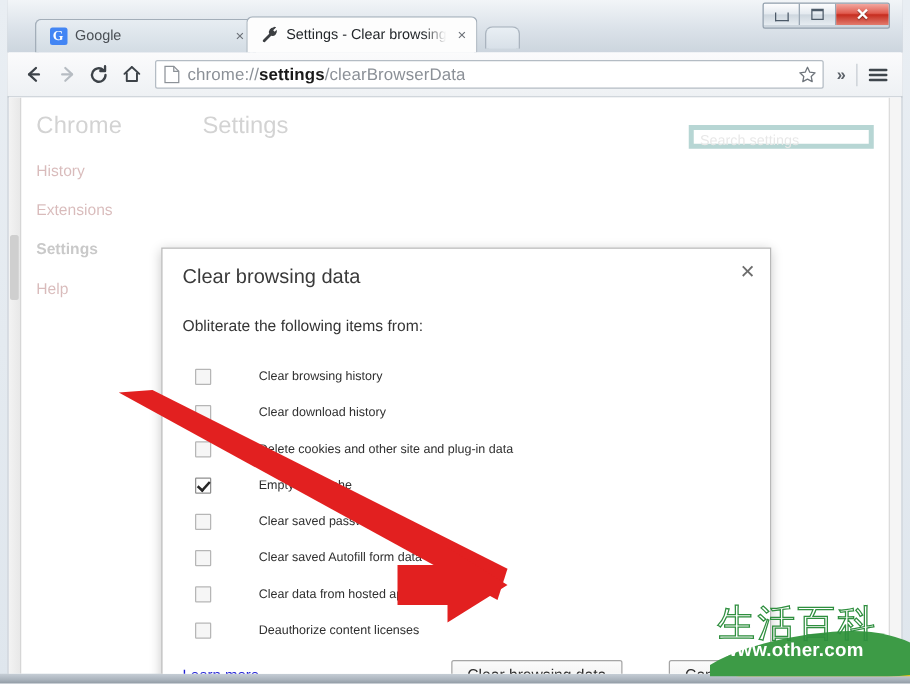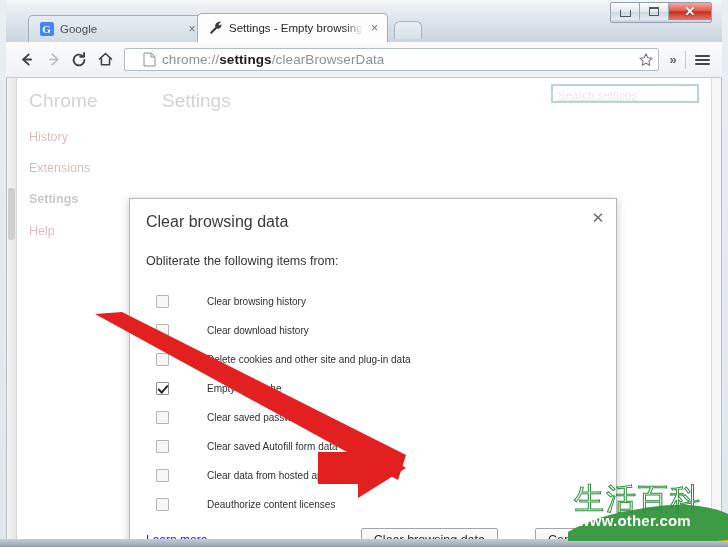--- a/index.html
+++ b/index.html
@@ -179,21 +179,21 @@
   .nav-btn.disabled { color: #b6bcc2; }
   .omnibox {
     flex: 1 1 auto;
     height: 23px;
     margin: 0 6px 0 6px;
     background: #ffffff;
     border: 1px solid #b4bcc4;
     border-radius: 2px;
     display: flex;
     align-items: center;
-    padding: 0 16px;
+    padding: 0 4px;
     box-sizing: border-box;
     position: relative;
   }
   .page-icon {
     width: 13px; height: 15px;
     margin: 0 6px 0 2px;
     flex: 0 0 auto;
   }
   .url-text {
     font-size: 13.5px;
@@ -276,30 +276,29 @@
   .nav-item.selected { color: #4a4a4a; font-weight: bold; }
   .nav-item.spacer-top { margin-top: 18px; }
 
   .settings-title {
     position: absolute;
     left: 155px; top: 12px;
     font-size: 19px; color: #6b6b6b; font-weight: 300;
   }
   .search-settings {
     position: absolute;
-    right: 22px; top: 6px;
+    right: 22px; top: 22px;
     width: 148px; height: 19px;
-    border: 2px solid #0f766e;
+    border: 4px solid #0f766e;
     background: #fff;
     font-size: 11.5px;
     color: #b0b0b0;
     padding: 2px 5px;
     box-sizing: border-box;
     line-height: 14px;
-    text-decoration: underline;
   }
   .cloud-print {
     position: absolute;
     left: 155px; bottom: 22px;
     font-size: 12px;
     color: #8a8a8a;
   }
 
   
   .modal {
@@ -508,21 +507,21 @@
         <span class="tab-title">Google</span>
         <span class="tab-close">×</span>
       </div>
 
       <div class="tab active">
         <span class="favicon">
           <svg width="14" height="14" viewBox="0 0 16 16" aria-hidden="true">
             <path d="M11.2 1.2a4.2 4.2 0 0 0-3.9 5.7L1.6 12.6a1.3 1.3 0 0 0 1.8 1.8l5.7-5.7a4.2 4.2 0 0 0 5-5.4L12.3 5.1 10.9 3.7l2.8-2.8a4.2 4.2 0 0 0-2.5-.3z" fill="#3c3f42"></path>
           </svg>
         </span>
-        <span class="tab-title">Settings - Empty browsing</span>
+        <span class="tab-title">Settings - Clear browsing</span>
         <span class="tab-close">×</span>
       </div>
 
       <div class="newtab"></div>
     </div>
   </div>
 
   <div class="toolbar">
 
     <div class="nav-btn">

